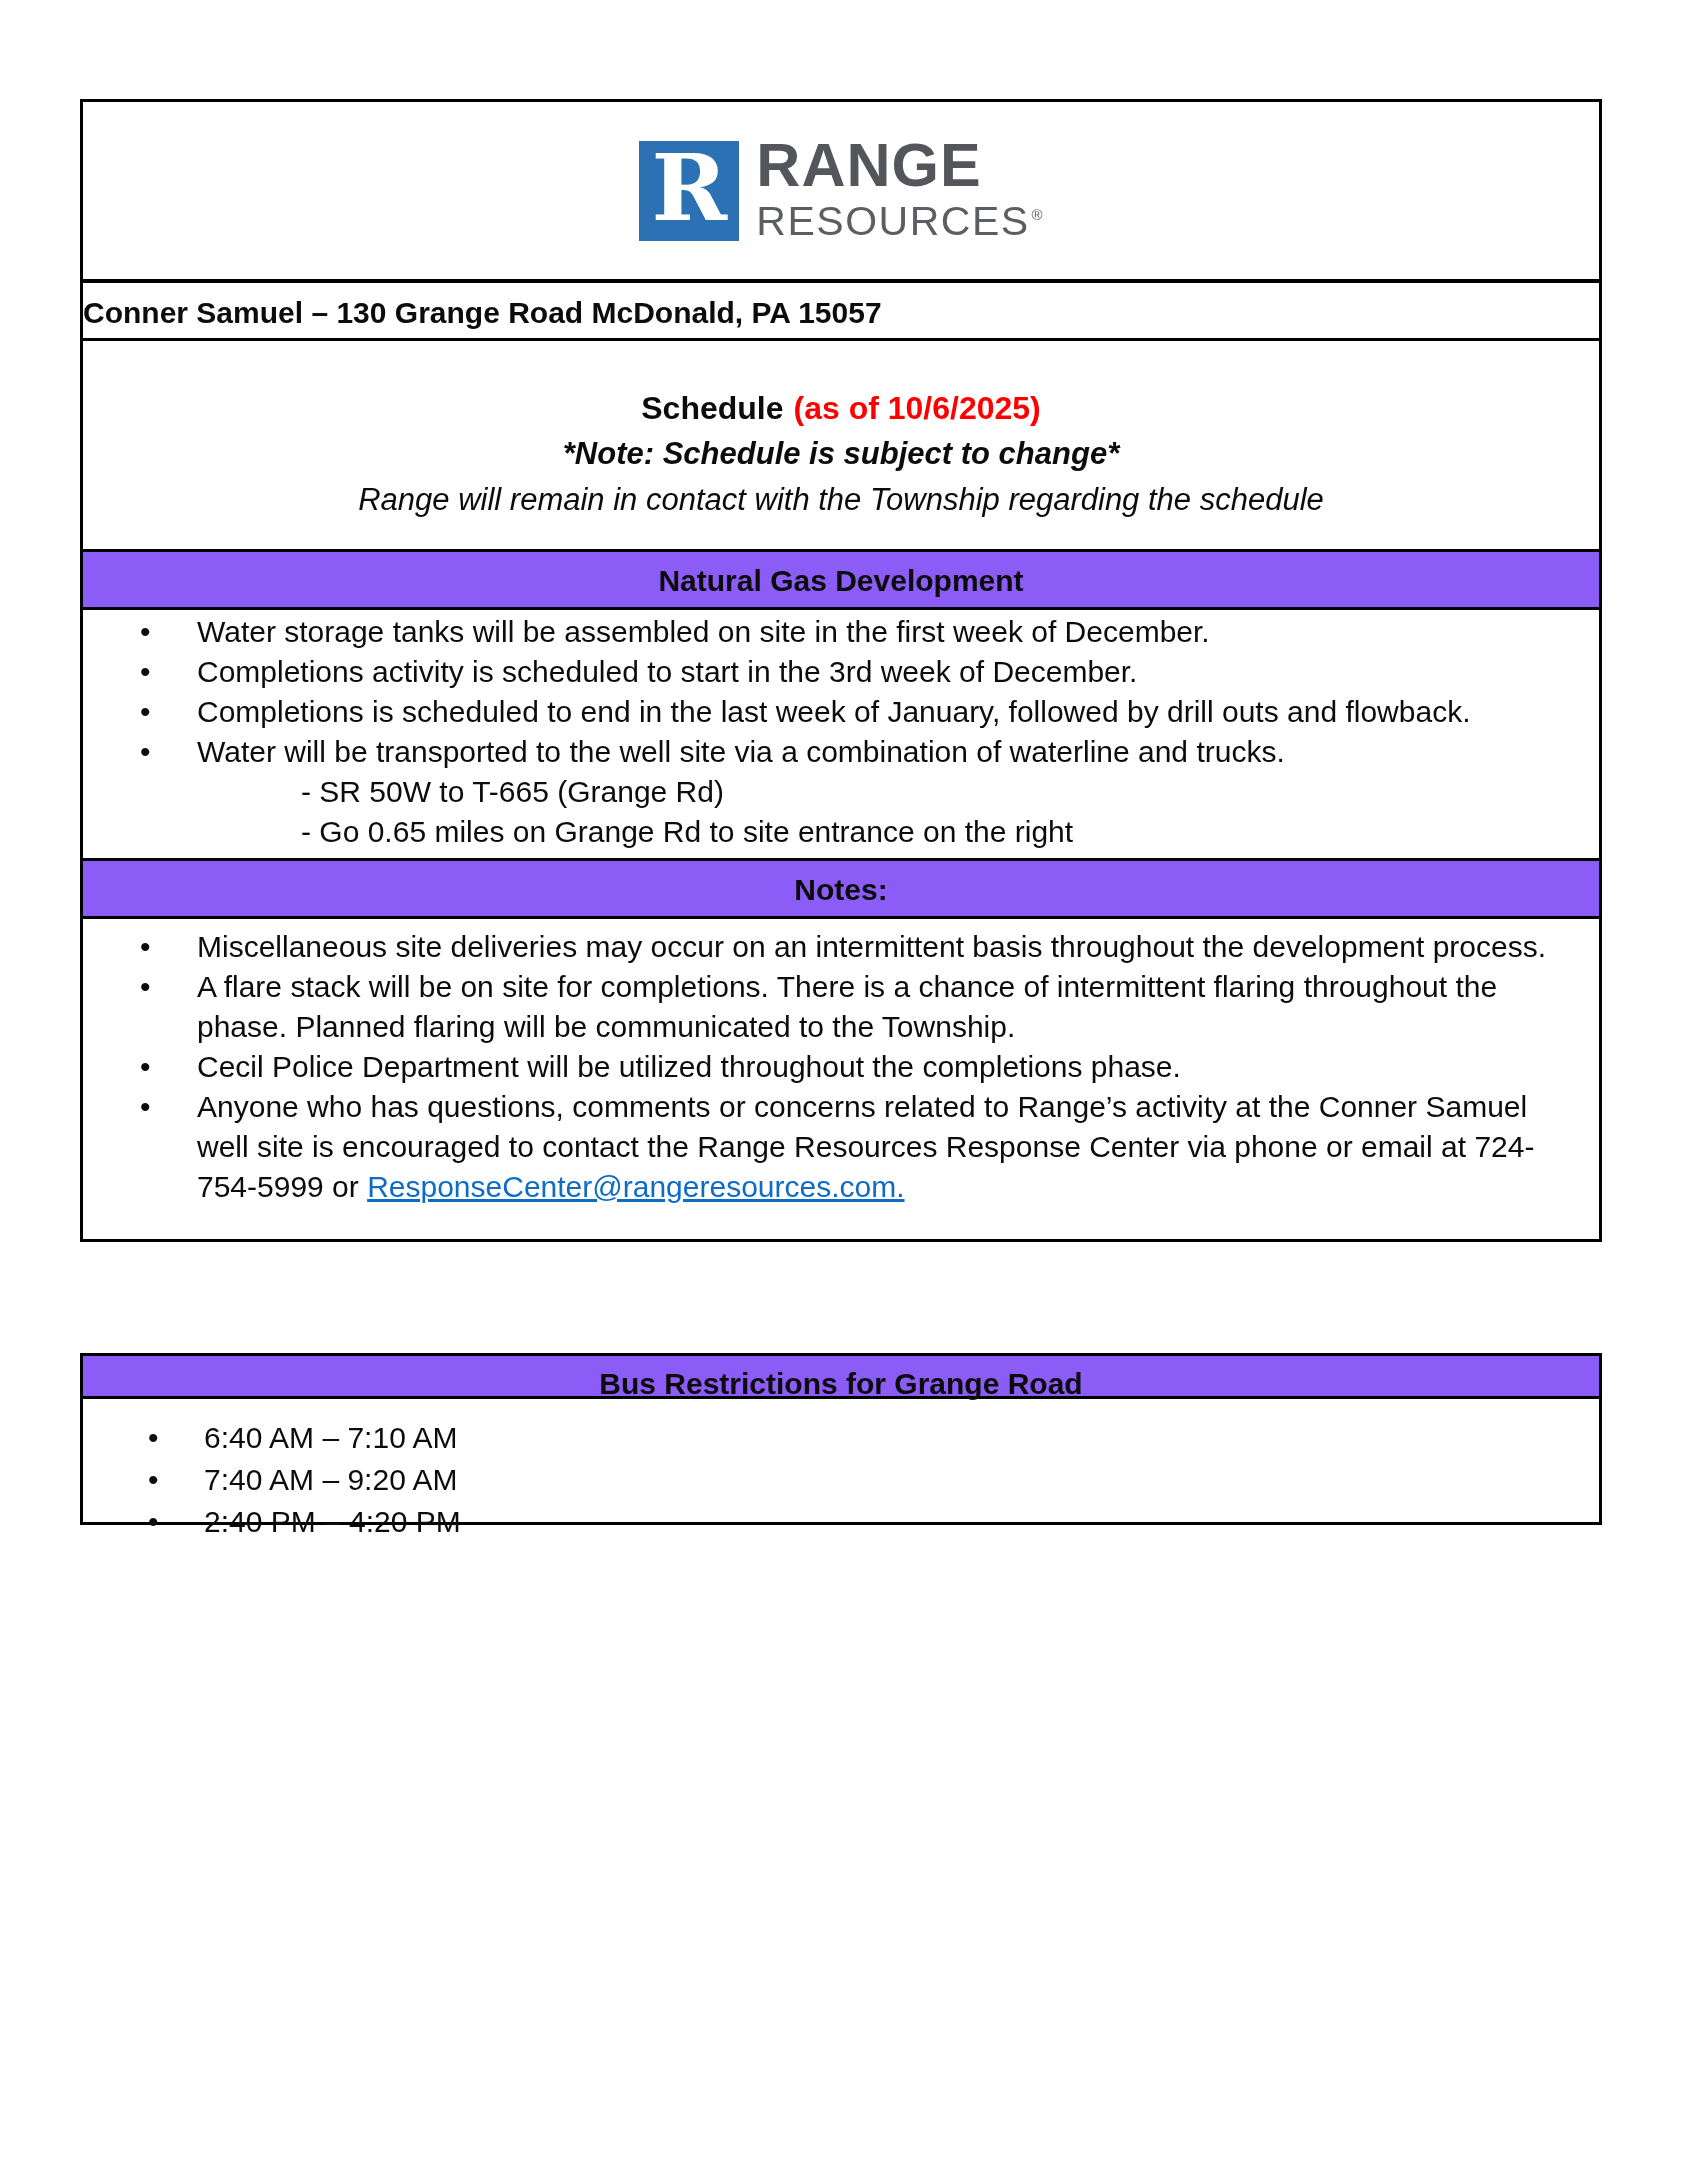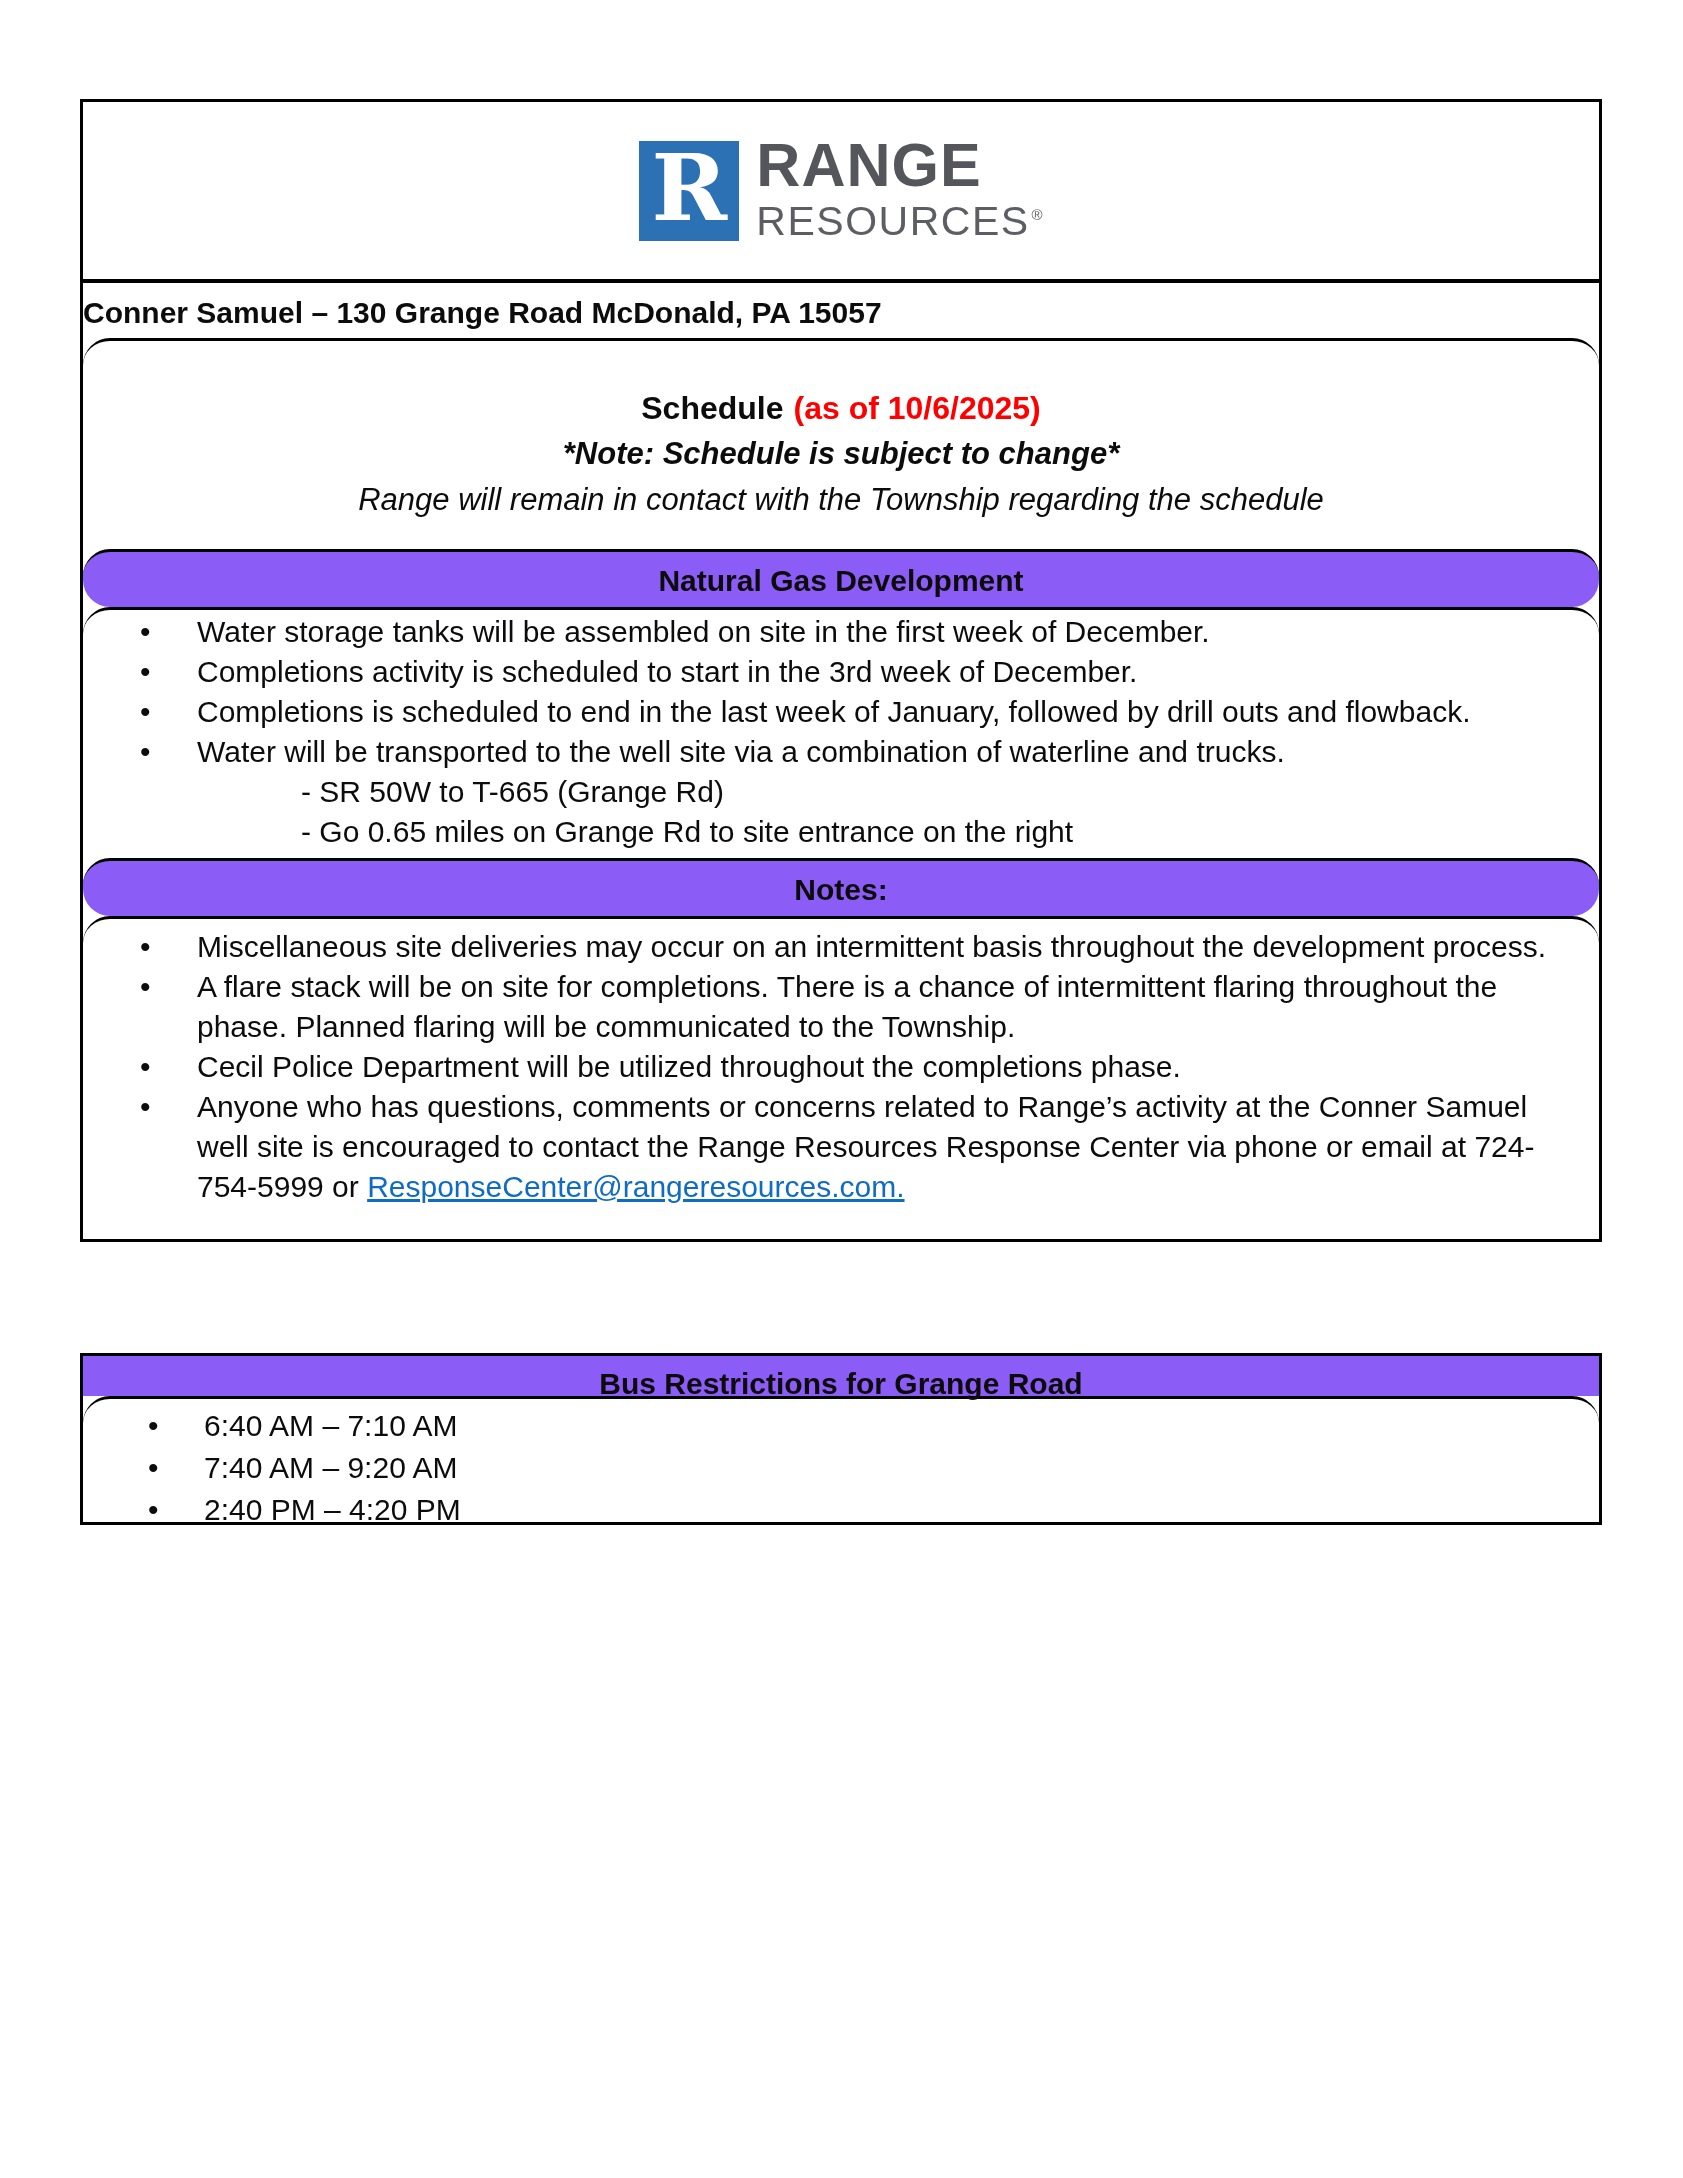--- a/index.html
+++ b/index.html
@@ -15,21 +15,21 @@
     position: absolute;
     left: 80px;
     width: 1522px;
     border: 3px solid #000;
     background: #fff;
   }
   .main-table { top: 99px; }
   .bus-table  { top: 1353px; }
 
   .row { width: 100%; }
-  .bt3 { border-top: 3px solid #000; border-radius: 27px; }
+  .bt3 { border-top: 3px solid #000; }
   .bt4 { border-top: 4px solid #000; }
 
   
   .r-logo {
     height: 177px;
     display: flex;
     align-items: center;
     justify-content: center;
   }
   .logo { display: flex; align-items: center; gap: 17px; }
@@ -96,21 +96,21 @@
     background: #8b5cf6;
     text-align: center;
     font-weight: bold;
     font-size: 30px;
   }
   .bus-table .r-head { height: 40px; line-height: 56px; border: 0; }
 
   
   .r-bullets { height: 251px; padding-top: 2px; }
   .r-notes   { height: 323px; padding-top: 8px; }
-  .r-bustimes{ height: 126px; padding-top: 6px; }
+  .r-bustimes{ height: 126px; padding-top: 18px; }
 
   ul.blist { list-style: none; }
   ul.blist li {
     position: relative;
     padding-left: 114px;
     padding-right: 42px;
     font-size: 30px;
     line-height: 40px;
   }
   ul.blist li::before {

